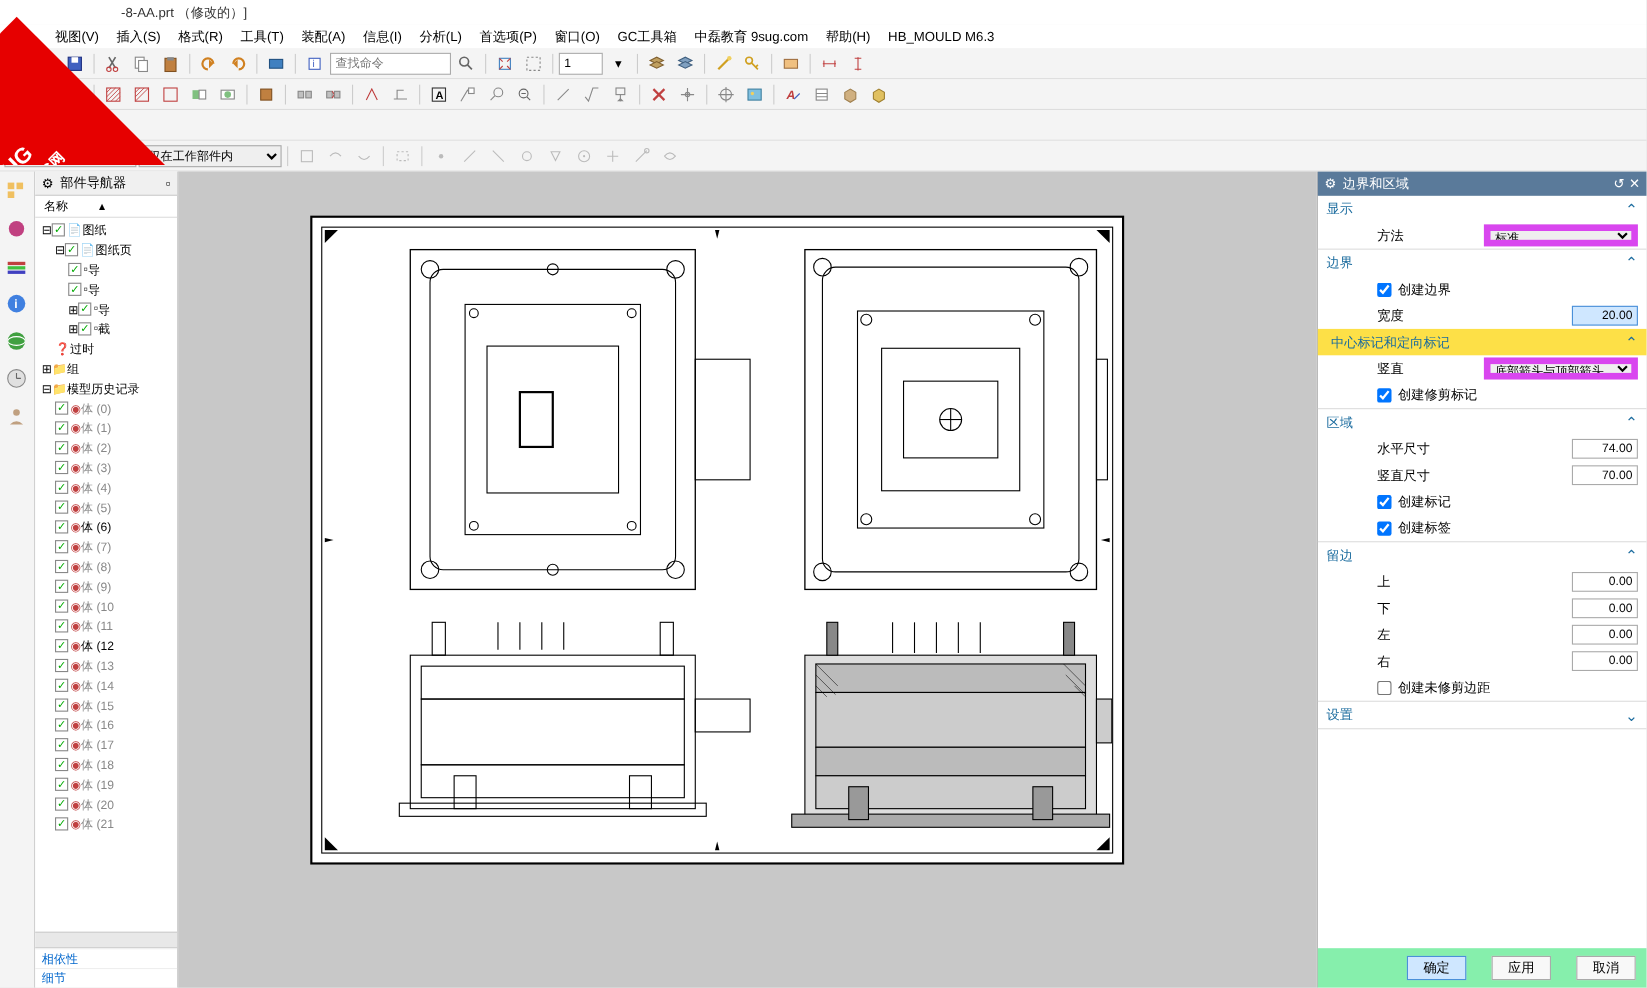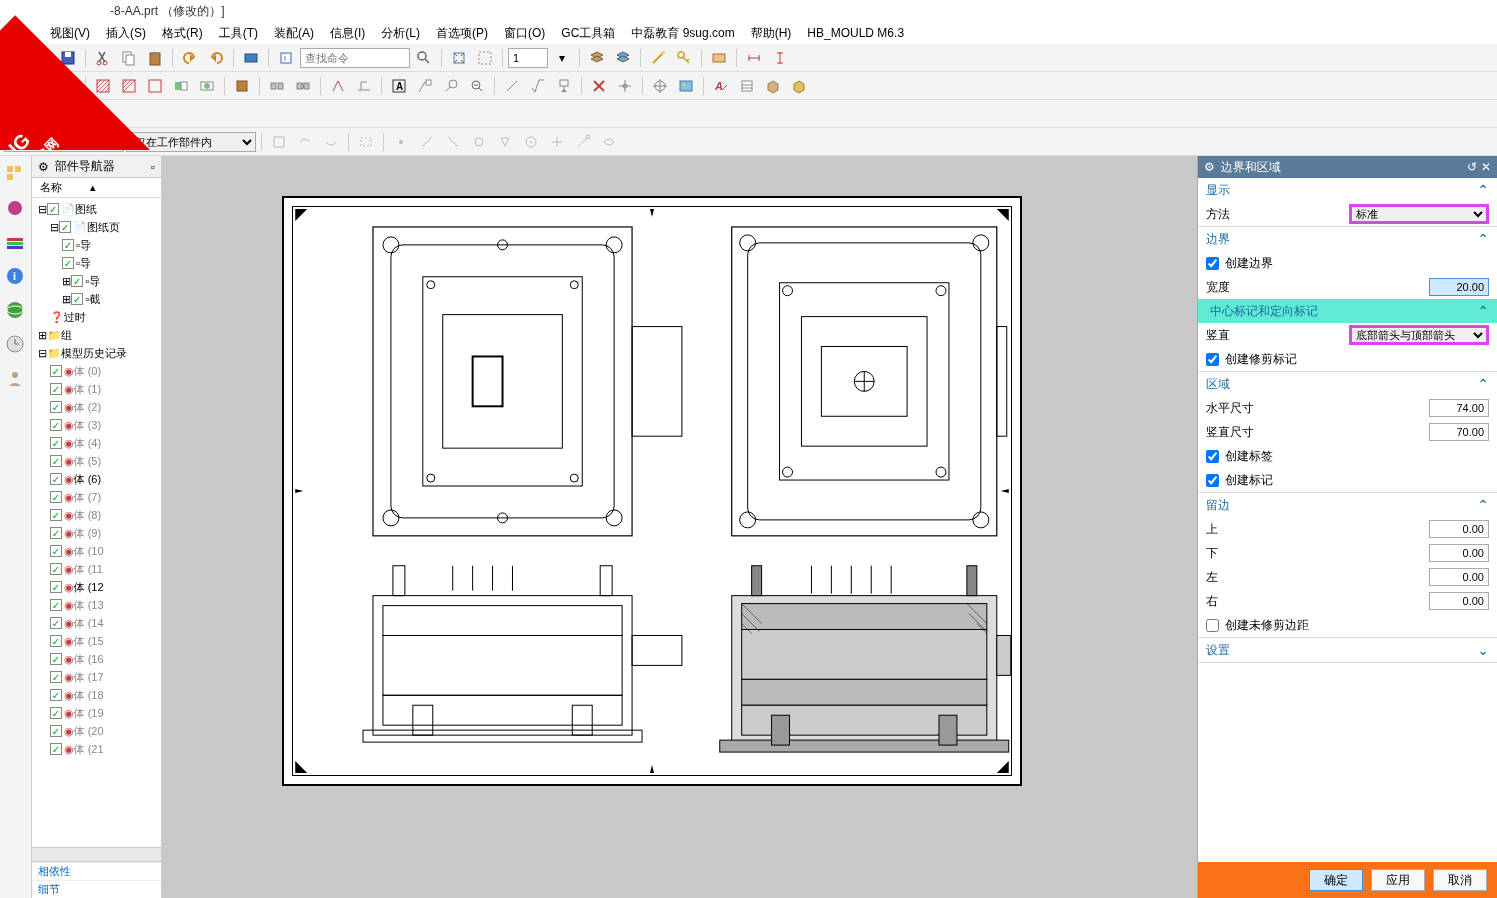--- a/index.html
+++ b/index.html
@@ -27,28 +27,28 @@
 .nav-footer-item { height: 18px; padding: 0 6px; font-size: 11px; color: #0066cc; border-top: 1px solid #eee; display:flex; align-items:center;}
 .canvas { flex: 1; background: #c8c8c8; position: relative; overflow: hidden; }
 .drawing-frame { position: absolute; top: 40px; left: 120px; width: 740px; height: 590px; background: #fff; border: 2px solid #000; }
 .drawing-inner { position: absolute; top: 8px; left: 8px; right: 8px; bottom: 8px; border: 1px solid #000; }
 .right-panel { width: 300px; background: #fff; border-left: 1px solid #aaa; display: flex; flex-direction: column; }
 .rp-title { height: 22px; background: #5a7a9a; color: #fff; display: flex; align-items: center; padding: 0 6px; font-size: 12px; }
 .rp-title .close-icons { margin-left: auto; display: flex; gap: 4px; }
 .rp-section { border-bottom: 1px solid #ddd; }
 .rp-section-head { height: 24px; display: flex; align-items: center; padding: 0 8px; color: #1a6b9e; font-size: 12px; cursor: pointer; }
 .rp-section-head .chev { margin-left: auto; color: #1a6b9e; font-size: 14px; }
-.rp-section-head.sub { color: #1a6b9e; padding-left: 12px; background:#5eead4;}
-.rp-row { display: flex; align-items: center; height: 24px; padding: 0 8px; font-size: 12px; }
+.rp-section-head.sub { color: #1a6b9e; padding-left: 12px; background:#fde047;}
+.rp-row { display: flex; align-items: center; height: 24px; padding: 0 8px; font-size: 12px; margin-left: 46px; }
 .rp-row label { flex: 1; }
 .rp-row input[type=text] { width: 60px; height: 18px; border: 1px solid #aaa; text-align: right; padding: 0 4px; font-size: 11px; }
 .rp-row input.highlighted { background: #cfe7ff; border: 1px solid #4a90d9; }
-.rp-row select { width: 140px; height: 20px; border: 3px solid #d946ef; font-size: 11px; }
+.rp-row select { width: 140px; height: 20px; border: 6px solid #d946ef; font-size: 11px; }
 .rp-checkbox { width: 13px; height: 13px; margin-right: 6px; }
-.rp-buttons { height: 36px; display: flex; align-items: center; justify-content: flex-end; gap: 8px; padding: 0 10px; background: #f97316; margin-top: auto; }
+.rp-buttons { height: 36px; display: flex; align-items: center; justify-content: flex-end; gap: 23px; padding: 0 10px; background: #86efac; margin-top: auto; }
 .rp-btn { height: 22px; padding: 0 14px; border: 1px solid #aaa; background: #f8f8f8; font-size: 12px; cursor: pointer; }
 .rp-btn.primary { background: #cfe7ff; border-color: #4a90d9; }
 svg { display: block; }
 .greyed { color: #888; }
 .scroll-bar-h { height: 14px; background: #e8e8e8; border-top: 1px solid #ccc; }
 </style>
 </head>
 <body>
 
 <div class="triangle">
@@ -860,25 +860,25 @@
       <div class="rp-row">
         <label>水平尺寸</label>
         <input type="text" value="74.00" style="">
       </div>
       <div class="rp-row">
         <label>竖直尺寸</label>
         <input type="text" value="70.00" style="">
       </div>
       <div class="rp-row">
         <input type="checkbox" class="rp-checkbox" checked="" style="">
+        <label>创建标记</label>
+      </div>
+      <div class="rp-row">
+        <input type="checkbox" class="rp-checkbox" checked="" style="">
         <label>创建标签</label>
-      </div>
-      <div class="rp-row">
-        <input type="checkbox" class="rp-checkbox" checked="" style="">
-        <label>创建标记</label>
       </div>
     </div>
 
     <div class="rp-section">
       <div class="rp-section-head">
         <span>留边</span>
           <span class="chev">⌃</span>
       </div>
       <div class="rp-row">
         <label>上</label>

